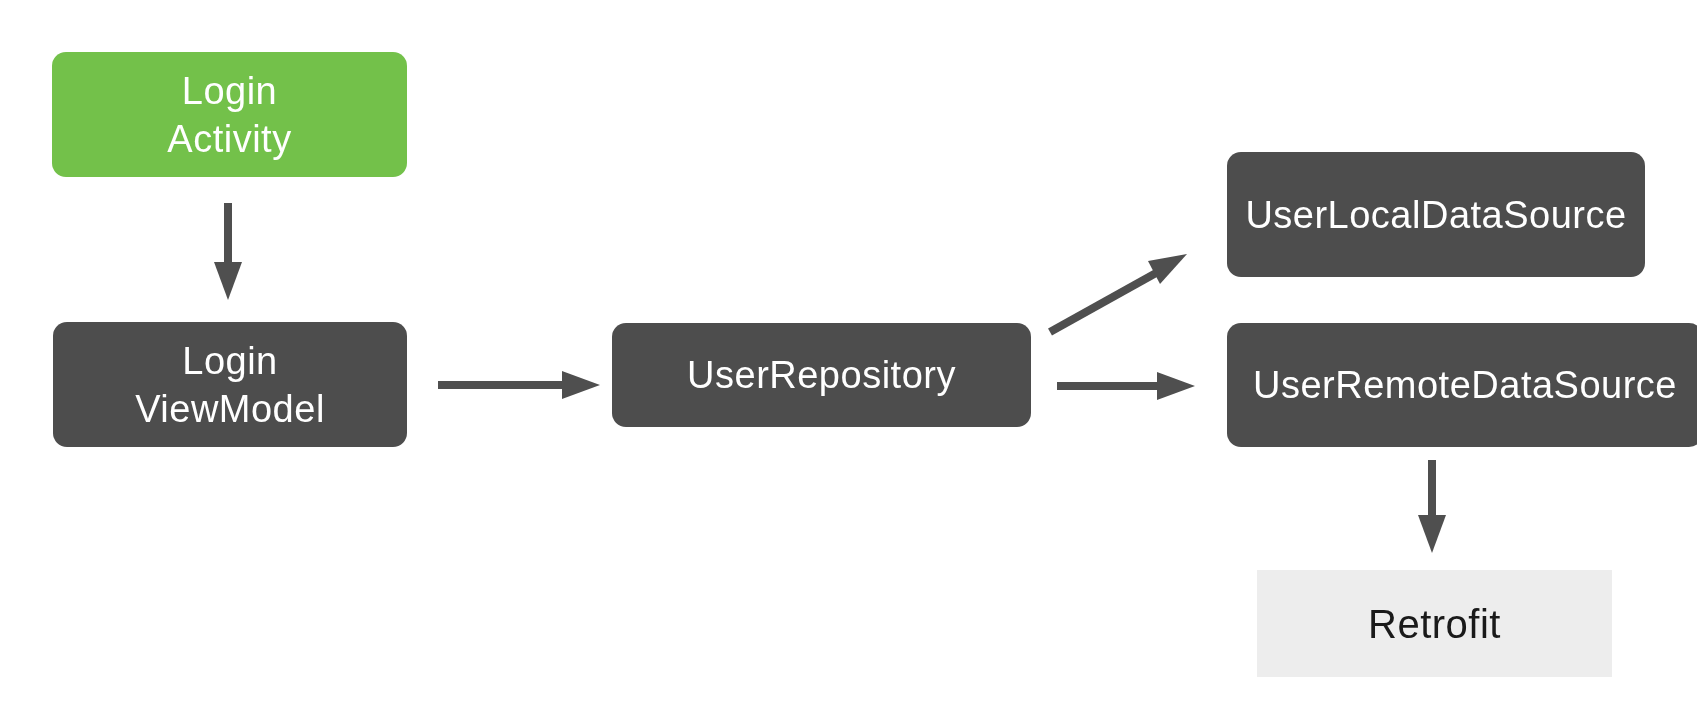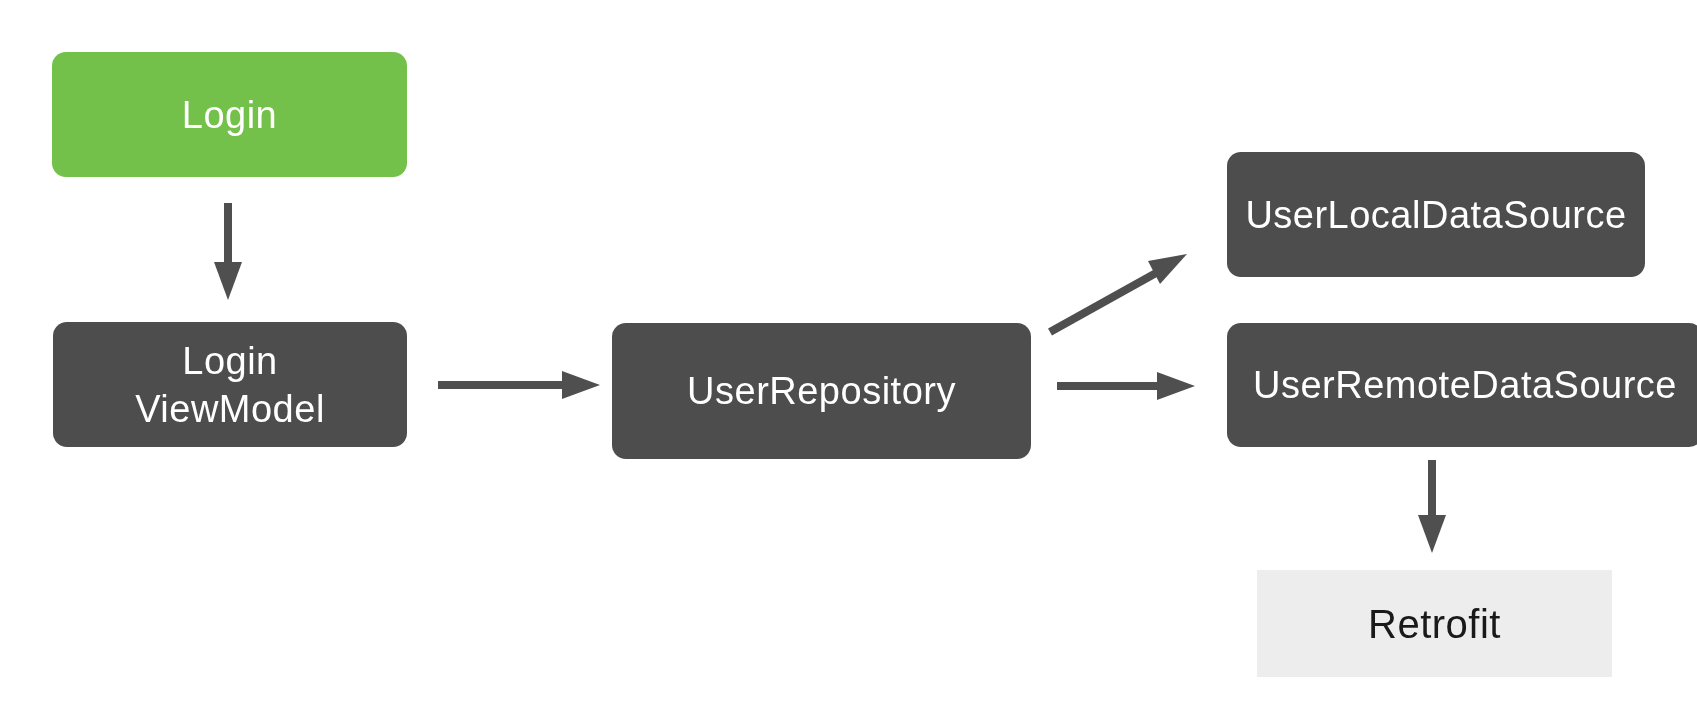--- a/index.html
+++ b/index.html
@@ -39,21 +39,21 @@
     background: var(--node_green, #73C14A);
   }
   .node--light {
     background: var(--node_light, #EDEDED);
     color: var(--text_on_light, #1a1a1a);
     border-radius: 0;
   }
   
   #login-activity        { left: 52px;   top: 52px;  width: 355px; height: 125px; }
   #login-viewmodel       { left: 53px;   top: 322px; width: 354px; height: 125px; }
-  #user-repository       { left: 612px;  top: 323px; width: 419px; height: 136px; }
+  #user-repository       { left: 612px;  top: 323px; width: 419px; height: 104px; }
   #user-local-datasource { left: 1227px; top: 152px; width: 418px; height: 125px; }
   #user-remote-datasource{ left: 1227px; top: 323px; width: 476px; height: 124px; }
   #retrofit              { left: 1257px; top: 570px; width: 355px; height: 107px; font-size: 40px; }
 
   .arrow-layer {
     position: absolute;
     inset: 0;
     pointer-events: none;
   }
   .arrow-line {
@@ -84,20 +84,21 @@
 
     <line class="arrow-line" x1="1057" y1="386" x2="1160" y2="386"></line>
     <polygon class="arrow-head" points="1157,372 1157,400 1195,386"></polygon>
 
     <line class="arrow-line" x1="1432" y1="460" x2="1432" y2="519"></line>
     <polygon class="arrow-head" points="1418,515 1446,515 1432,553"></polygon>
   </svg>
 
   <div class="node node--green" id="login-activity">
     <span>Login</span>
+    <span>Activity</span>
   </div>
 
   <div class="node" id="login-viewmodel">
     <span>Login</span>
     <span>ViewModel</span>
   </div>
 
   <div class="node" id="user-repository">
     <span>UserRepository</span>
   </div>

